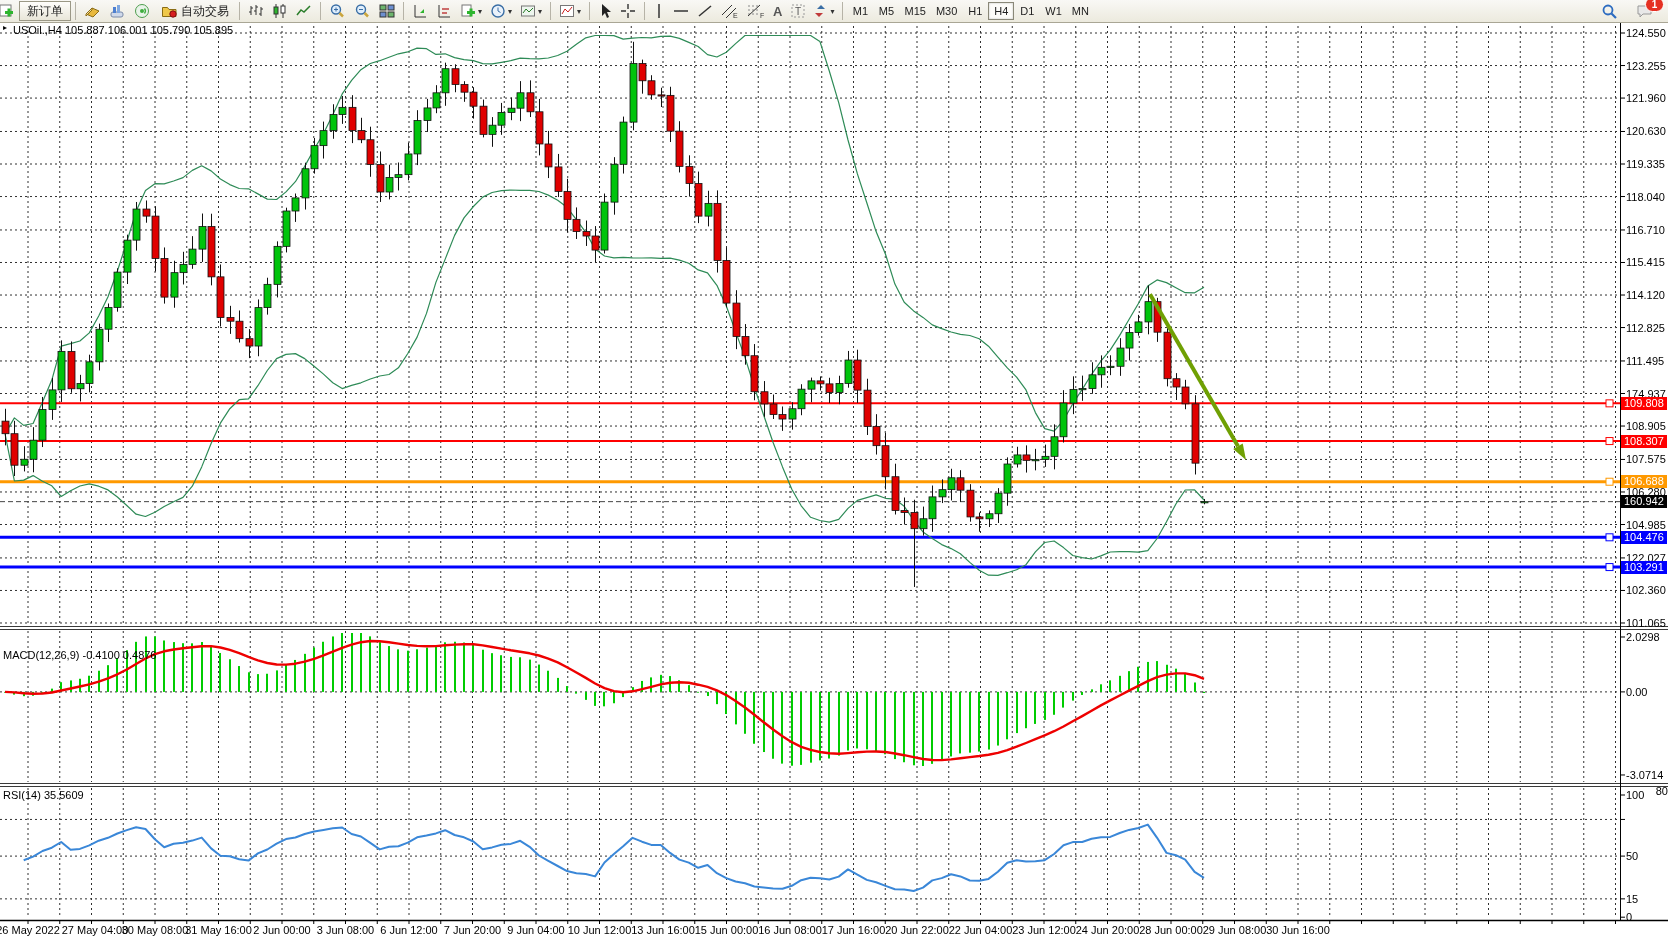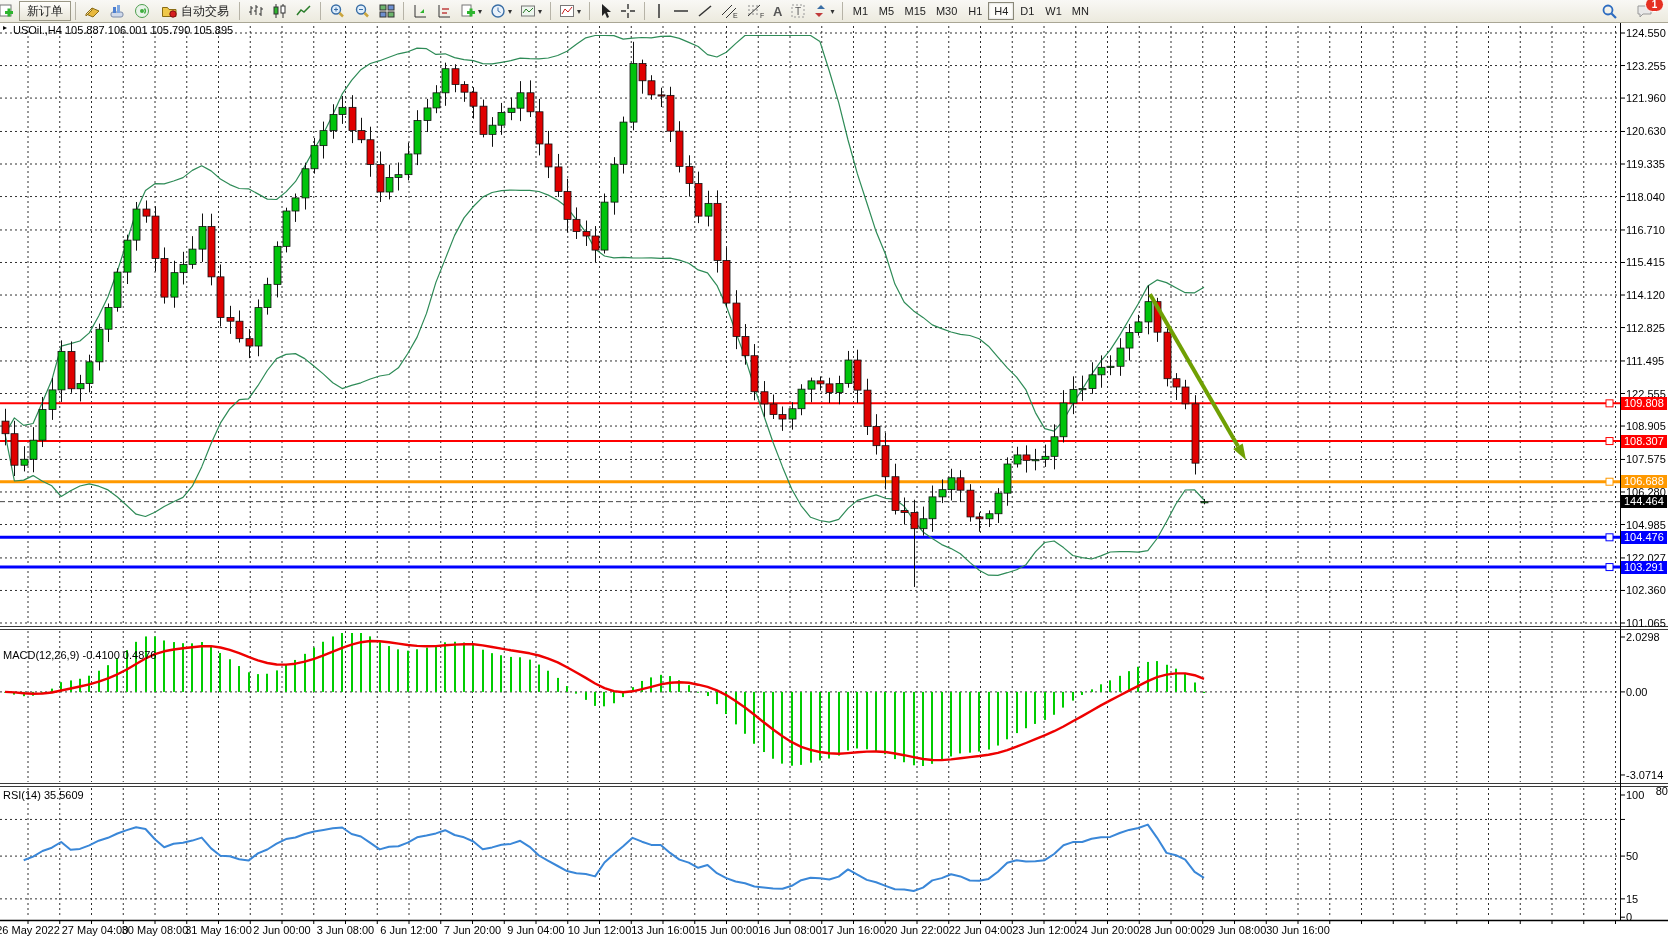--- a/index.html
+++ b/index.html
@@ -924,42 +924,42 @@
       <div class="ticklbl" style="top: 59.533px; left: 1626px;">123.255</div>
       <div class="ticklbl" style="top: 92.066px; left: 1626px;">121.960</div>
       <div class="ticklbl" style="top: 125.478px; left: 1626px;">120.630</div>
       <div class="ticklbl" style="top: 158.011px; left: 1626px;">119.335</div>
       <div class="ticklbl" style="top: 190.544px; left: 1626px;">118.040</div>
       <div class="ticklbl" style="top: 223.956px; left: 1626px;">116.710</div>
       <div class="ticklbl" style="top: 256.489px; left: 1626px;">115.415</div>
       <div class="ticklbl" style="top: 289.022px; left: 1626px;">114.120</div>
       <div class="ticklbl" style="top: 321.555px; left: 1626px;">112.825</div>
       <div class="ticklbl" style="top: 354.968px; left: 1626px;">111.495</div>
-      <div class="ticklbl" style="top: 387.501px; left: 1626px;">122.555</div>
+      <div class="ticklbl" style="top: 387.501px; left: 1626px;">174.937</div>
       <div class="ticklbl" style="top: 420.034px; left: 1626px;">108.905</div>
       <div class="ticklbl" style="top: 453.446px; left: 1626px;">107.575</div>
       <div class="ticklbl" style="top: 485.979px; left: 1626px;">106.280</div>
       <div class="ticklbl" style="top: 518.512px; left: 1626px;">104.985</div>
       <div class="ticklbl" style="top: 551.924px; left: 1626px;">122.027</div>
       <div class="ticklbl" style="top: 584.457px; left: 1626px;">102.360</div>
       <div class="ticklbl" style="top: 616.99px; left: 1626px;">101.065</div>
       <div class="ticklbl" style="top: 630.994px; left: 1626px;">2.0298</div>
       <div class="ticklbl" style="top: 685.9px; left: 1626px;">0.00</div>
       <div class="ticklbl" style="top: 768.981px; left: 1626px;">-3.0714</div>
       <div class="ticklbl" style="top: 789px; left: 1626px;">100</div>
       <div class="ticklbl" style="top: 785px; left: 1626px; text-align: right;">80</div>
       <div class="ticklbl" style="top: 850.1px; left: 1626px;">50</div>
       <div class="ticklbl" style="top: 892.87px; left: 1626px;">15</div>
       <div class="ticklbl" style="top: 911.2px; left: 1626px;">0</div>
       <div class="lvlbox" style="top: 396.849px; background: rgb(255, 0, 0);">109.808</div>
       <div class="lvlbox" style="top: 434.557px; background: rgb(255, 0, 0);">108.307</div>
       <div class="lvlbox" style="top: 475.229px; background: rgb(255, 153, 0);">106.688</div>
       <div class="lvlbox" style="top: 530.799px; background: rgb(0, 0, 255);">104.476</div>
       <div class="lvlbox" style="top: 560.569px; background: rgb(0, 0, 255);">103.291</div>
-      <div class="lvlbox" style="top: 495.151px; background: rgb(0, 0, 0);">144.464</div>
+      <div class="lvlbox" style="top: 495.151px; background: rgb(0, 0, 0);">160.942</div>
       <div class="timelbl" style="left: 28px;">26 May 2022</div>
       <div class="timelbl" style="left: 95px;">27 May 04:00</div>
       <div class="timelbl" style="left: 155px;">30 May 08:00</div>
       <div class="timelbl" style="left: 218.5px;">31 May 16:00</div>
       <div class="timelbl" style="left: 282px;">2 Jun 00:00</div>
       <div class="timelbl" style="left: 345.5px;">3 Jun 08:00</div>
       <div class="timelbl" style="left: 409px;">6 Jun 12:00</div>
       <div class="timelbl" style="left: 472.5px;">7 Jun 20:00</div>
       <div class="timelbl" style="left: 536px;">9 Jun 04:00</div>
       <div class="timelbl" style="left: 599.5px;">10 Jun 12:00</div>

